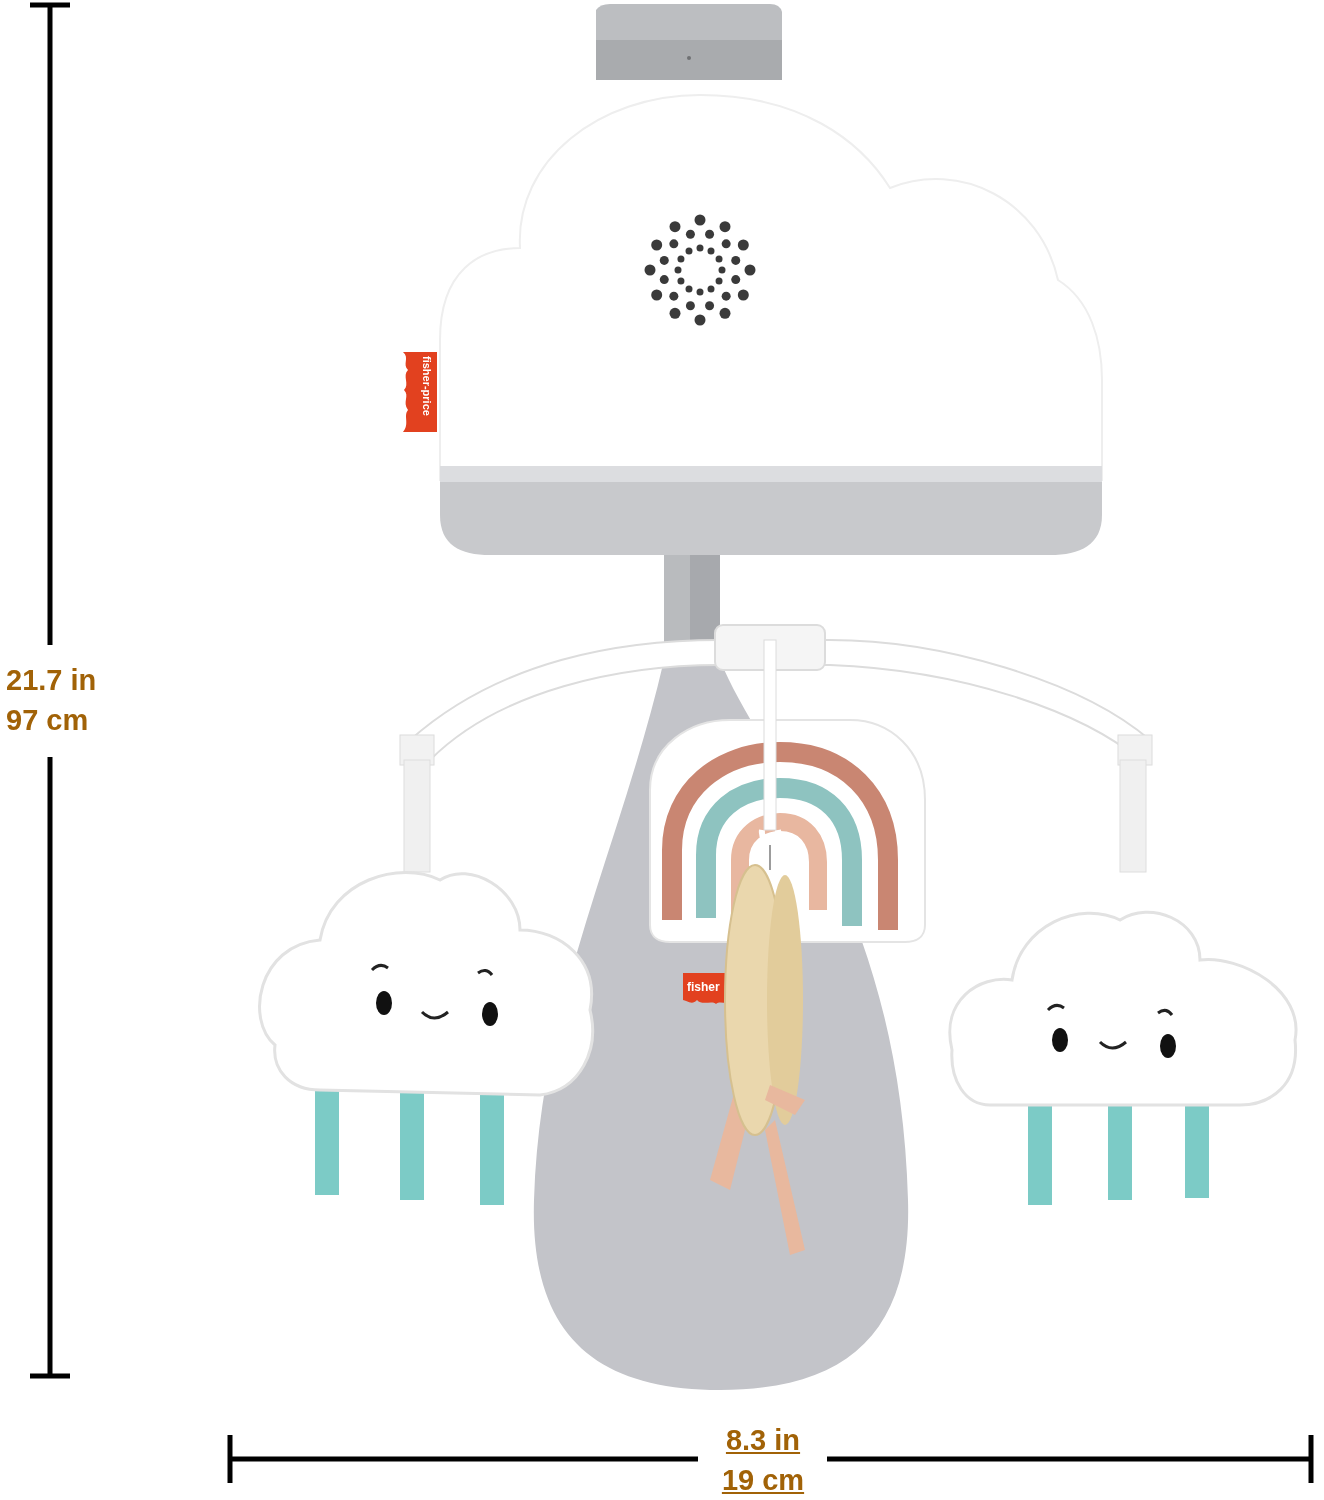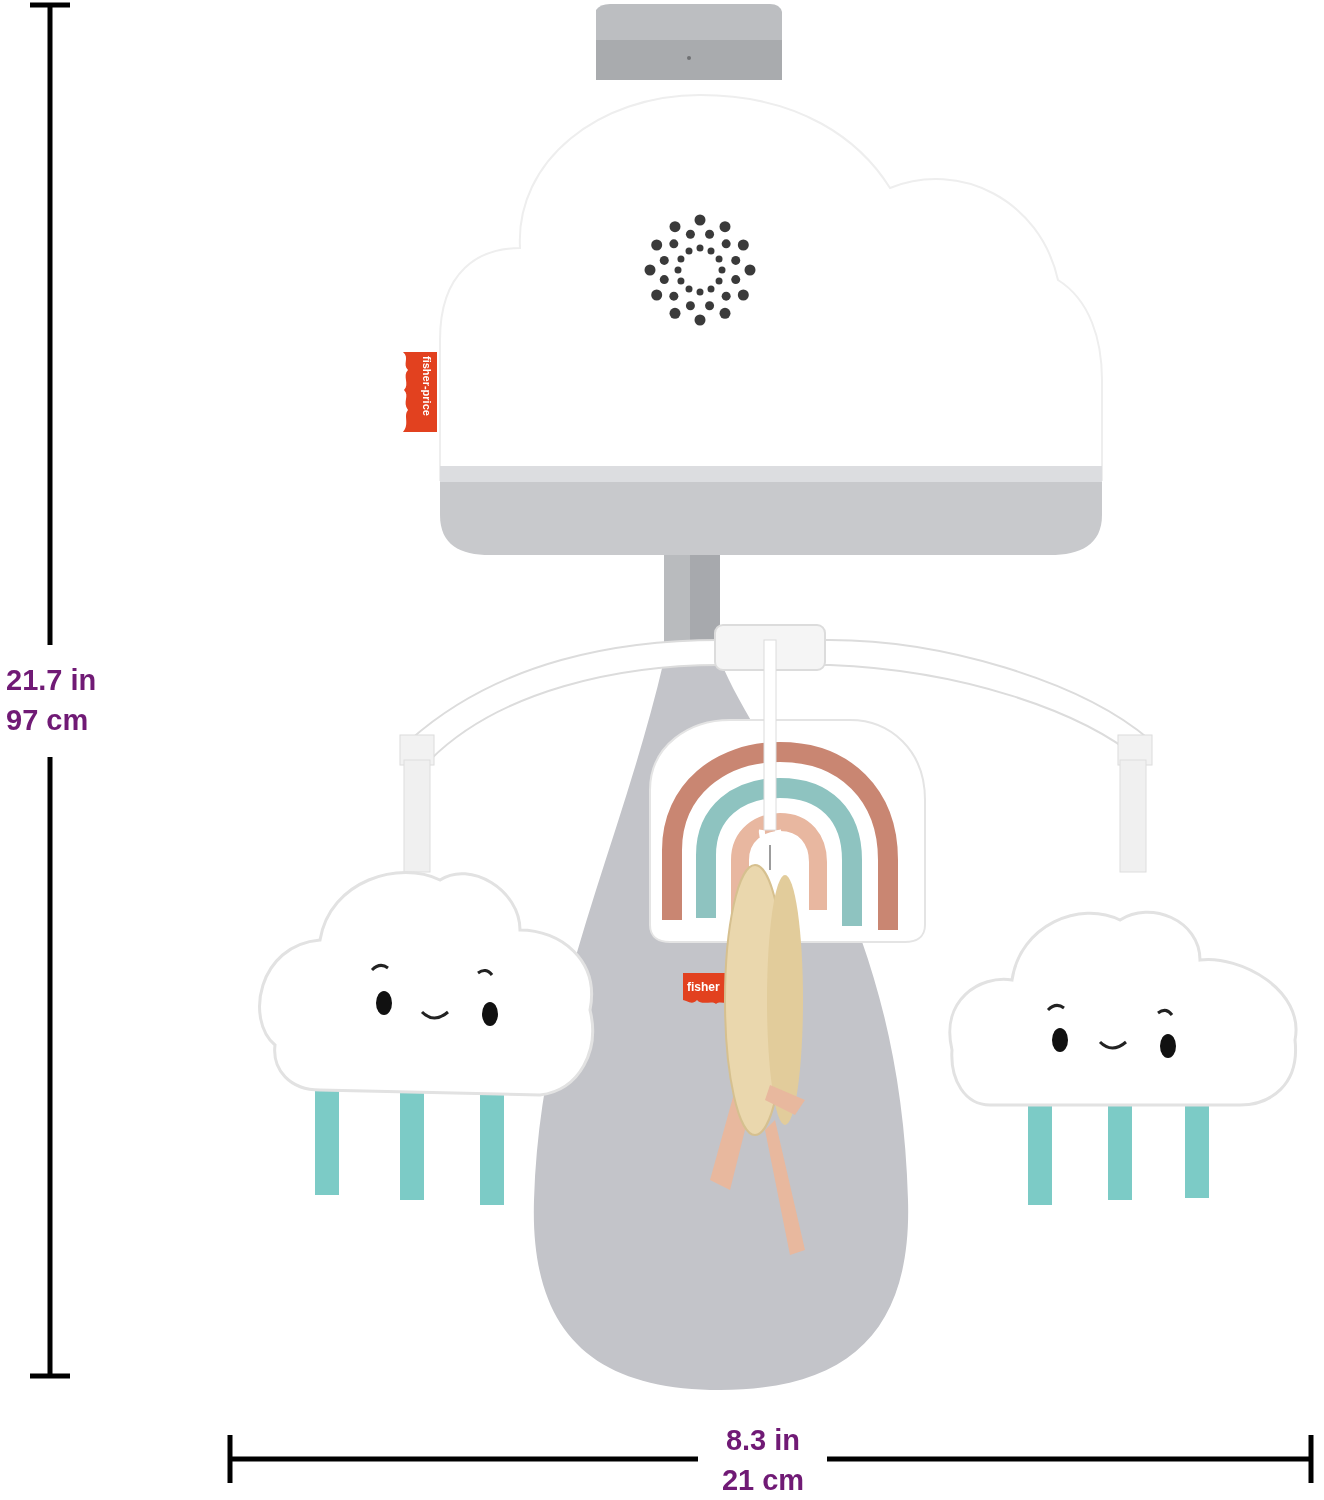--- a/index.html
+++ b/index.html
@@ -1,18 +1,18 @@
 <!DOCTYPE html>
 <html><head>
   <meta charset="utf-8">
   <style>
     html, body { margin: 0; padding: 0; background: #ffffff; }
     body { width: 1324px; height: 1500px; position: relative; overflow: hidden; font-family: "Liberation Sans", "DejaVu Sans", sans-serif; }
     .stage { position: absolute; left: 0; top: 0; width: 1324px; height: 1500px; }
-    .dim-label { position: absolute; color: #701a75; font-weight: bold; font-size: 29px; line-height: 40px; text-align: left; font-family: "Liberation Sans", "DejaVu Sans", sans-serif; }
+    .dim-label { position: absolute; color: #a16207; font-weight: bold; font-size: 29px; line-height: 40px; text-align: left; font-family: "Liberation Sans", "DejaVu Sans", sans-serif; }
     .dim-label.h { text-align: center; width: 140px; }
     .dim-label span { display: block; }
     svg { position: absolute; left: 0; top: 0; }
   </style>
 </head>
 <body>
 
 <div class="stage">
 
   <svg width="1324" height="1500" viewBox="0 0 1324 1500">
@@ -161,17 +161,17 @@
       <ellipse cx="1168" cy="1046" rx="8" ry="12" fill="#111"></ellipse>
       <path d="M1100 1042 q 12 12 26 0" fill="none" stroke="#222" stroke-width="3"></path>
     </g>
   </svg>
 
   <div class="dim-label" style="left:6px; top:660px;">
     <span>21.7 in</span>
     <span>97 cm</span>
   </div>
 
-  <div class="dim-label h" style="left:693px; top:1420px;">
+  <div class="dim-label h" style="left:693px; top:1420px;text-decoration:underline;">
     <span>8.3 in</span>
-    <span>21 cm</span>
+    <span>19 cm</span>
   </div>
 </div>
 
 </body></html>

